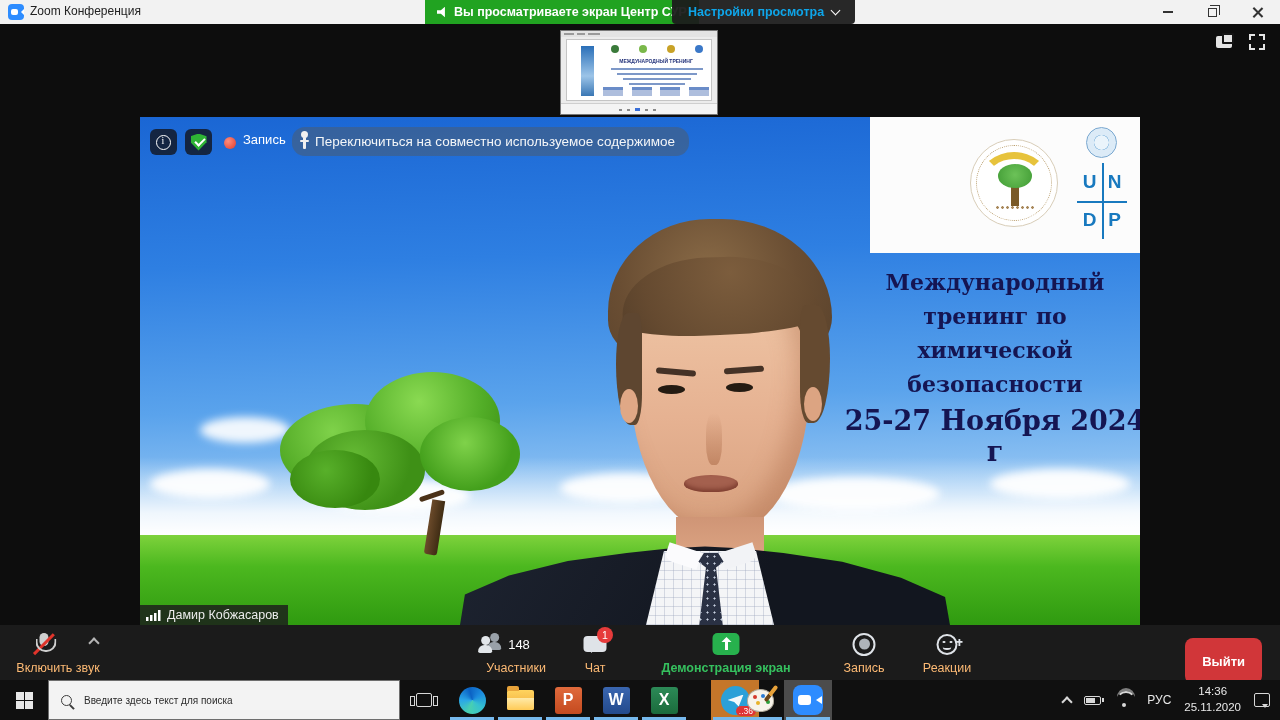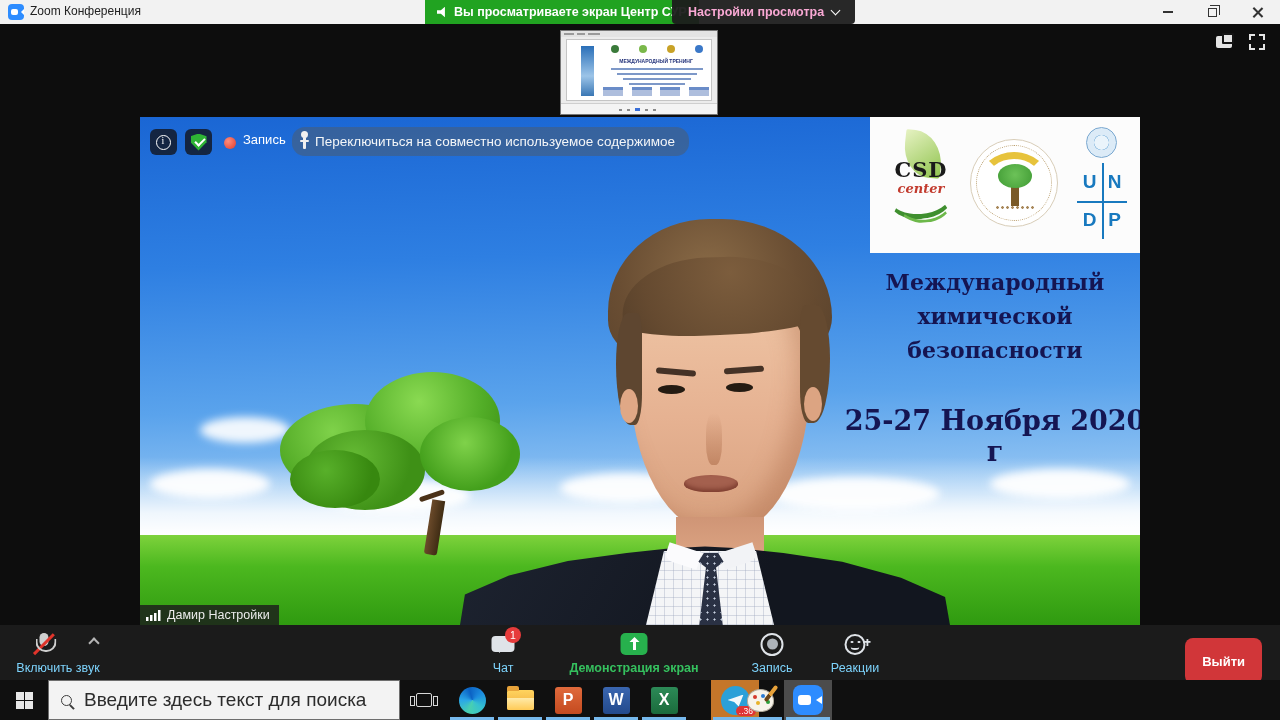--- a/index.html
+++ b/index.html
@@ -7,21 +7,21 @@
   .screen { position:relative; width:1280px; height:720px; overflow:hidden; background:#0d0d0d; }
 
   
   .titlebar { position:absolute; top:0; left:0; width:1280px; height:24px; background:#f2f2f2; display:flex; align-items:center; }
   .zoom-app-ic { position:absolute; left:8px; top:4px; width:16px; height:16px; background:#2d8cff; border-radius:4px; }
   .zoom-app-ic::before { content:""; position:absolute; left:3px; top:5px; width:7px; height:6px; background:#fff; border-radius:2px; }
   .zoom-app-ic::after { content:""; position:absolute; left:10px; top:5px; border:3px solid transparent; border-right:3px solid #fff; }
   .win-title { position:absolute; left:30px; top:4px; font-size:12px; color:#222; }
   .share-banner { position:absolute; left:425px; top:0; height:24px; background:#21a321; color:#fff; font-size:12.5px; font-weight:bold; display:flex; align-items:center; gap:6px; padding:0 12px; }
   .ic-speaker { width:11px; height:11px; background:#fff; clip-path:polygon(0 33%,35% 33%,72% 2%,72% 98%,35% 67%,0 67%); }
-  .view-settings { position:absolute; left:672px; top:0; height:24px; background:rgba(28,28,28,.95); color:#f9a8d4; font-size:12.5px; font-weight:bold; display:flex; align-items:center; gap:8px; padding:0 16px; border-radius:0 0 4px 4px; }
+  .view-settings { position:absolute; left:672px; top:0; height:24px; background:rgba(28,28,28,.95); color:#0ea5e9; font-size:12.5px; font-weight:bold; display:flex; align-items:center; gap:8px; padding:0 16px; border-radius:0 0 4px 4px; }
   .chev-down { width:7px; height:7px; border-right:1.5px solid #fff; border-bottom:1.5px solid #fff; transform:rotate(45deg); margin-top:-3px; }
   .win-btn { position:absolute; top:0; width:45px; height:24px; display:flex; align-items:center; justify-content:center; }
   .ic-min { width:10px; height:2px; background:#333; }
   .ic-restore { position:relative; width:9px; height:9px; border:1.2px solid #333; background:#f2f2f2; }
   .ic-restore::before { content:""; position:absolute; left:1px; top:-4px; width:9px; height:9px; border:1.2px solid #333; border-bottom:none; border-left:none; }
   .ic-close { position:relative; width:11px; height:11px; }
   .ic-close::before,.ic-close::after { content:""; position:absolute; left:5px; top:-1px; width:1.6px; height:13px; background:#333; }
   .ic-close::before { transform:rotate(45deg);} .ic-close::after { transform:rotate(-45deg);}
 
   
@@ -142,21 +142,21 @@
     background:radial-gradient(circle,#eaf4fb 0 34%,#a8cce8 35% 38%,#dcebf7 39%), repeating-conic-gradient(#bcd8ee 0 12deg,#e6f1f9 12deg 24deg); }
   .undp .grid { position:absolute; left:1px; top:38px; width:50px; height:76px; display:grid; grid-template:1fr 1fr / 1fr 1fr; }
   .undp .grid::before { content:""; position:absolute; left:50%; top:0; width:2px; height:100%; background:#1879bf; }
   .undp .grid::after { content:""; position:absolute; left:0; top:50%; width:100%; height:2px; background:#1879bf; }
   .undp .cell { display:flex; align-items:center; justify-content:center; color:#1879bf; font-weight:bold; font-size:19px; }
   .event-title { position:absolute; left:705px; top:148px; width:300px; text-align:center; font-family:"DejaVu Serif",serif; font-weight:bold; font-size:22px; line-height:34px; color:#151552; }
   .event-date { position:absolute; left:695px; top:288px; width:320px; text-align:center; font-family:"DejaVu Serif",serif; font-weight:bold; font-size:27px; color:#151552; }
 
   
   .toolbar { position:absolute; left:0; top:625px; width:1280px; height:55px; background:#1b1b1b; color:#e8e8e8; }
-  .tb-label { font-size:12.5px; color:#7dd3fc; white-space:nowrap; }
+  .tb-label { font-size:12.5px; color:#fdba74; white-space:nowrap; }
   .tb-group-left { position:absolute; left:6px; top:0; height:55px; display:flex; }
   .tb-btn { position:relative; height:55px; display:flex; flex-direction:column; align-items:center; justify-content:flex-end; padding-bottom:5px; }
   .tb-iconzone { position:absolute; top:7px; left:50%; transform:translateX(-50%); height:24px; display:flex; align-items:center; }
   .caret-up { position:absolute; top:14px; width:8px; height:8px; border-left:2px solid #b5b5b5; border-top:2px solid #b5b5b5; transform:rotate(45deg); }
   .ic-mic { position:relative; width:13px; height:22px; }
   .ic-mic::before { content:""; position:absolute; left:2px; top:0; width:9px; height:13px; background:#cfcfcf; border-radius:5px; }
   .ic-mic::after { content:""; position:absolute; left:-2px; top:6px; width:17px; height:11px; border:2px solid #cfcfcf; border-top:none; border-radius:0 0 10px 10px; }
   .ic-cam { position:relative; width:22px; height:14px; background:#cfcfcf; border-radius:3px; }
   .ic-cam::after { content:""; position:absolute; right:-6px; top:1px; border:6px solid transparent; border-left:7px solid #cfcfcf; }
   .slash { position:absolute; width:2.5px; height:28px; background:#e0342b; transform:rotate(45deg); }
@@ -184,21 +184,21 @@
   
   .taskbar { position:absolute; left:0; top:680px; width:1280px; height:40px; background:#101010; }
   .tb-cell { position:absolute; top:0; height:40px; display:flex; align-items:center; justify-content:center; }
   .ic-win { width:17px; height:17px;
     background:
       linear-gradient(#e8e8e8,#e8e8e8) 0 0/8px 8px no-repeat, linear-gradient(#e8e8e8,#e8e8e8) 9px 0/8px 8px no-repeat,
       linear-gradient(#e8e8e8,#e8e8e8) 0 9px/8px 8px no-repeat, linear-gradient(#e8e8e8,#e8e8e8) 9px 9px/8px 8px no-repeat; }
   .searchbox { position:absolute; left:48px; top:0; width:352px; height:40px; background:#f3f3f3; border:1px solid #6e6e6e; display:flex; align-items:center; gap:12px; padding:0 12px; }
   .ic-search { position:relative; width:11px; height:11px; border:1.6px solid #3c3c3c; border-radius:50%; }
   .ic-search::after { content:""; position:absolute; right:-4px; bottom:-3px; width:6px; height:1.8px; background:#3c3c3c; transform:rotate(45deg); }
-  .searchbox input { border:none; outline:none; background:transparent; font-size:19px; color:#111; width:290px; font-family:"Liberation Sans",sans-serif; }
+  .searchbox input { border:none; outline:none; background:transparent; font-size:10px; color:#111; width:290px; font-family:"Liberation Sans",sans-serif; }
   .searchbox input::placeholder { color:#2c2c2c; opacity:1; }
   .ic-tv { position:relative; width:16px; height:14px; border:1.6px solid #d8d8d8; border-radius:2px; }
   .ic-tv::before { content:""; position:absolute; left:-7px; top:2px; width:3px; height:8px; border:1px solid #d8d8d8; }
   .ic-tv::after { content:""; position:absolute; right:-7px; top:2px; width:3px; height:8px; border:1px solid #d8d8d8; }
   .underline { position:absolute; bottom:0; left:2px; right:2px; height:3px; background:#76b9ed; }
   .ic-edge { width:27px; height:27px; border-radius:50%;
     background:conic-gradient(from 200deg,#49d0b0,#2aa7e8,#0b62c4,#1d8fe0,#35c1d0,#49d0b0); }
   .ic-folder { position:relative; width:27px; height:20px; background:linear-gradient(#ffd45e,#f0a93c); border-radius:2px; }
   .ic-folder::before { content:""; position:absolute; left:0; top:-4px; width:12px; height:5px; background:#e8a33a; border-radius:2px 2px 0 0; }
   .ic-folder::after { content:""; position:absolute; left:0; bottom:0; width:27px; height:12px; background:linear-gradient(#ffeaa8,#ffca55); border-radius:0 0 2px 2px; }
@@ -327,82 +327,84 @@
       <span class="mouth"></span>
       <span class="neck"></span>
       <span class="suit"></span>
       <span class="shirt"></span>
       <span class="collar-l"></span>
       <span class="collar-r"></span>
       <span class="tie"></span>
     </div>
 
     <div class="logoband">
-      <div class="csd">
-        <span class="leaf"></span>
-        <div class="t1">CSD</div>
-        <div class="t2">center</div>
-        <span class="swoosh"></span>
-      </div>
       <div class="orgc">
         <span class="ring"></span>
         <span class="arc"></span>
         <span class="treei"></span>
       </div>
       <div class="undp">
         <span class="emblem"></span>
         <div class="grid">
           <span class="cell">U</span>
           <span class="cell">N</span>
           <span class="cell">D</span>
           <span class="cell">P</span>
         </div>
       </div>
     </div>
 
     <div class="event-title">
       <div>Международный</div>
+      <div>тренинг по</div>
       <div>химической</div>
       <div>безопасности</div>
     </div>
-    <div class="event-date">25-27 Ноября 2020 г</div>
+    <div class="event-date">25-27 Ноября 2024 г</div>
 
     <div class="ov-btn" style="left:10px;">
       <span class="ic-info"></span>
     </div>
     <div class="ov-btn" style="left:45px;">
       <span class="ic-shield"></span>
     </div>
     <span class="rec-dot"></span>
     <span class="rec-label">Запись</span>
     <div class="pin-pill">
       <span class="ic-pin"></span>
       <span>Переключиться на совместно используемое содержимое</span>
     </div>
 
     <div class="nametag">
       <span class="ic-signal"></span>
-      <span>Дамир Настройки</span>
+      <span>Дамир Кобжасаров</span>
     </div>
   </div>
 
   <div class="toolbar">
     <div class="tb-group-left">
       <div class="tb-btn" style="width:104px;">
         <span class="tb-iconzone" style="margin-left:-14px;">
           <span class="ic-mic">
               <span class="slash" style="left:5px;top:-3px;"></span>
             </span>
         </span>
         <span class="caret-up" style="right:12px;"></span>
         <span class="tb-label">Включить звук</span>
       </div>
     </div>
 
     <div class="tb-center">
+      <div class="tb-btn" style="width:92px;">
+        <span class="tb-iconzone" style="margin-left:-12px;">
+          <span class="ic-people"></span>
+          <span class="people-count">148</span>
+        </span>
+        <span class="tb-label">Участники</span>
+      </div>
       <div class="tb-btn" style="width:66px;">
         <span class="tb-iconzone">
             <span class="ic-chat"></span>
           </span>
         <span class="chat-badge">1</span>
         <span class="tb-label">Чат</span>
       </div>
       <div class="tb-btn" style="width:196px;">
         <span class="tb-iconzone">
             <span class="ic-share"></span>
@@ -467,15 +469,26 @@
     </div>
     <div class="tb-cell" style="left:736px;width:48px;">
       <span class="ic-paint"></span>
         <span class="underline"></span>
     </div>
     <div class="tb-cell cell-zoomapp" style="left:784px;width:48px;">
       <span class="ic-zoomapp"></span>
         <span class="underline"></span>
     </div>
 
+    <div class="tray">
+      <span class="ic-chevup"></span>
+      <span class="ic-batt"></span>
+      <span class="ic-wifi"></span>
+      <span class="tray-lang">РУС</span>
+      <span class="tray-clock">
+        <span style="display:block;">14:36</span>
+        <span style="display:block;">25.11.2020</span>
+      </span>
+      <span class="ic-ac"></span>
+    </div>
   </div>
 
 </div>
 
 </body></html>

